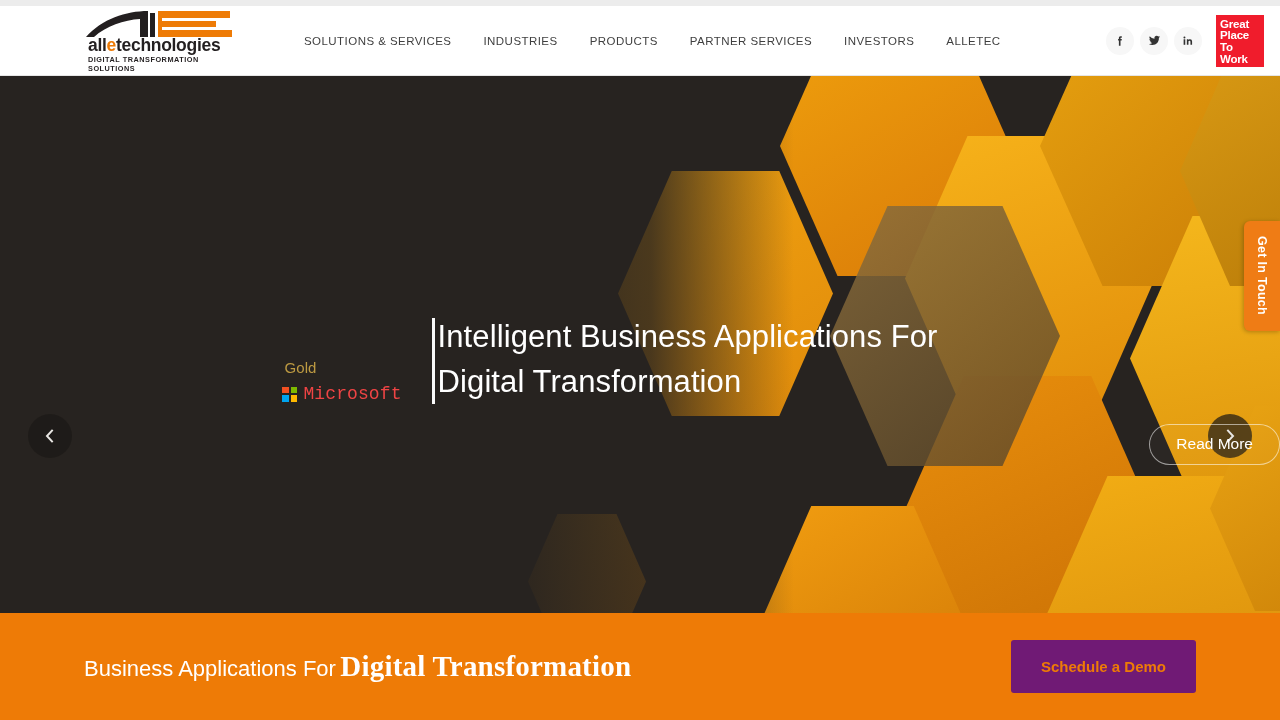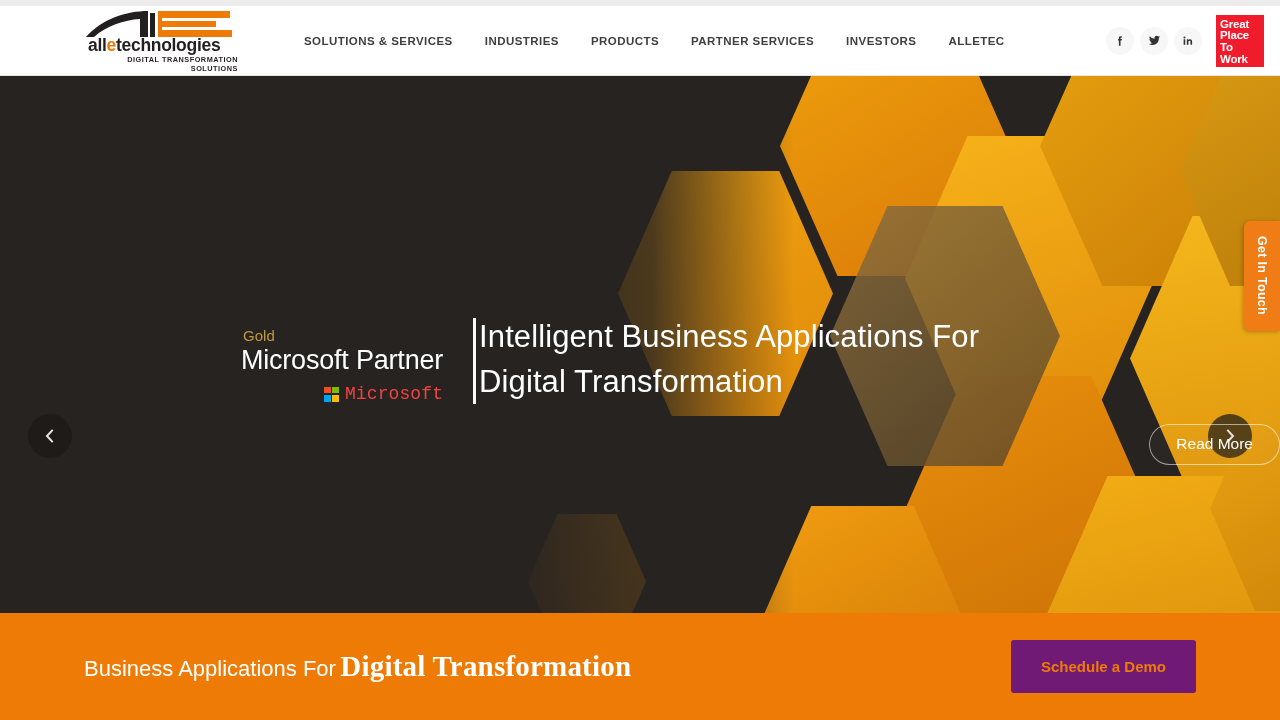--- a/index.html
+++ b/index.html
@@ -12,26 +12,26 @@
   
   .topstrip { height:6px; background:#ececec; width:100%; }
 
   
   .header {
     height:70px; width:100%; background:#ffffff;
     display:flex; align-items:center;
     border-bottom:1px solid #e6e6e6;
     position:relative;
   }
-  .logo-wrap { margin-left:84px; width:154px; display:block;text-align:right; }
+  .logo-wrap { margin-left:84px; width:154px; display:block; }
   .logo-svg { display:block; }
 
   .nav { display:flex; align-items:center; margin-left:66px; }
   .nav-item {
-    font-size:11.5px; font-weight:bold; letter-spacing:.45px;
+    font-size:11.5px; font-weight:normal; letter-spacing:.45px;
     color:#3f3f3f; margin-right:32px; white-space:nowrap;
     cursor:pointer; text-transform:uppercase;
   }
   .nav-item:last-child { margin-right:0; }
 
   .social { display:flex; align-items:center; margin-left:auto; }
   .soc-btn {
     width:28px; height:28px; border-radius:50%;
     background:#f7f7f7; display:flex; align-items:center;
     justify-content:center; margin-left:6px; cursor:pointer;
@@ -247,21 +247,20 @@
       <path d="M9 4 L16.5 12 L9 20" stroke="#e8e6e3" stroke-width="3" fill="none" stroke-linecap="square"></path>
     </svg>
   </div>
 
   <div class="hero-inner">
     <div style="width:100%;">
       <div class="hero-row" style="justify-content:center;">
 
         <div class="ms-badge">
           <div class="ms-gold">Gold</div>
-          <div class="ms-partner">Microsoft Partner</div>
           <div class="ms-logo-row">
             <span class="ms-squares">
               <i style="background:#f25022;"></i>
                 <i style="background:#7fba00;"></i>
               <i style="background:#00a4ef;"></i>
                 <i style="background:#ffb900;"></i>
             </span>
             <span class="ms-word">Microsoft</span>
           </div>
         </div>

